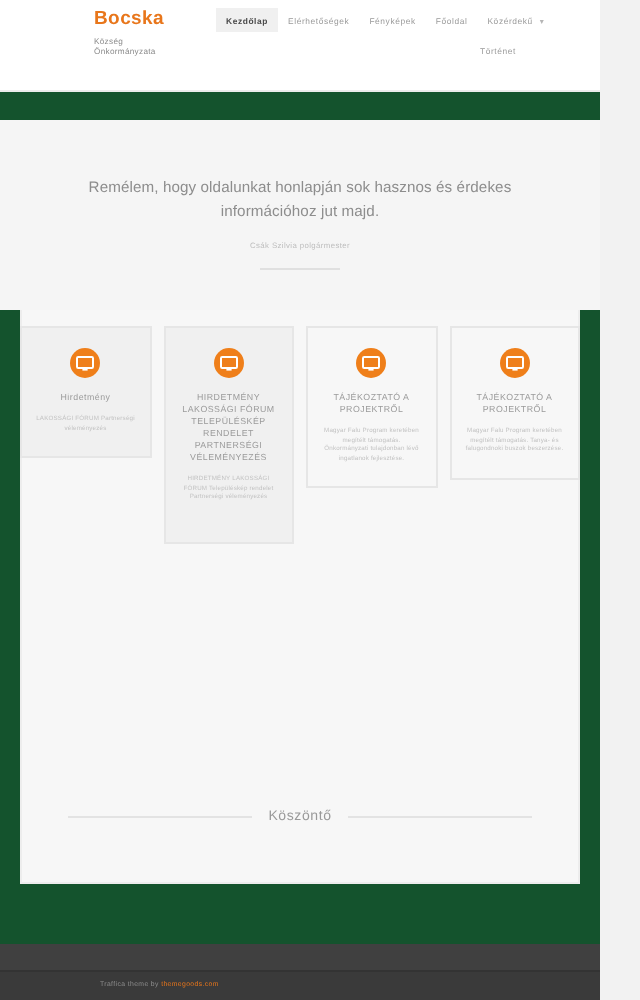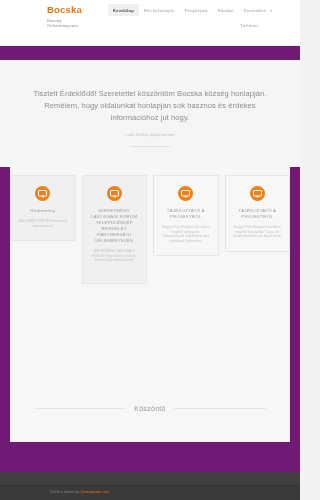--- a/index.html
+++ b/index.html
@@ -2,21 +2,21 @@
 <html><head>
 <meta charset="utf-8">
 <style>
   html,body{margin:0;padding:0;}
   body{
     width:300px;height:500px;overflow:hidden;
     background:#f2f2f2;
     font-family:"Liberation Sans","DejaVu Sans",sans-serif;
     -webkit-font-smoothing:antialiased;
   }
-  .page{width:300px;height:500px;position:relative;background:#701a75;}
+  .page{width:300px;height:500px;position:relative;background:#14532d;}
 
   
   .header{
     background:#ffffff;
     height:45px;
     position:relative;
     border-bottom:1px solid #ececec;
   }
   .brand{position:absolute;left:47px;top:4px;}
   .brand-name{
@@ -139,23 +139,22 @@
     </div>
 
   </div>
 
   <div class="panel"></div>
 
   <div class="panel-inner">
 
     <div class="hero">
       <div class="hero-text">
-        <div>Tisztelt Érdeklődő! Szeretettel köszöntöm Bocska község honlapján.</div>
         <div>Remélem, hogy oldalunkat honlapján sok hasznos és érdekes</div>
-        <div>információhoz jut hogy.</div>
+        <div>információhoz jut majd.</div>
       </div>
       <div class="hero-sign">Csák Szilvia polgármester</div>
       <div class="hero-rule"></div>
     </div>
 
     <div class="cards">
 
       <div class="card">
         <div class="card-icon">
           <svg width="9" height="8" viewBox="0 0 9 8" xmlns="http://www.w3.org/2000/svg">

